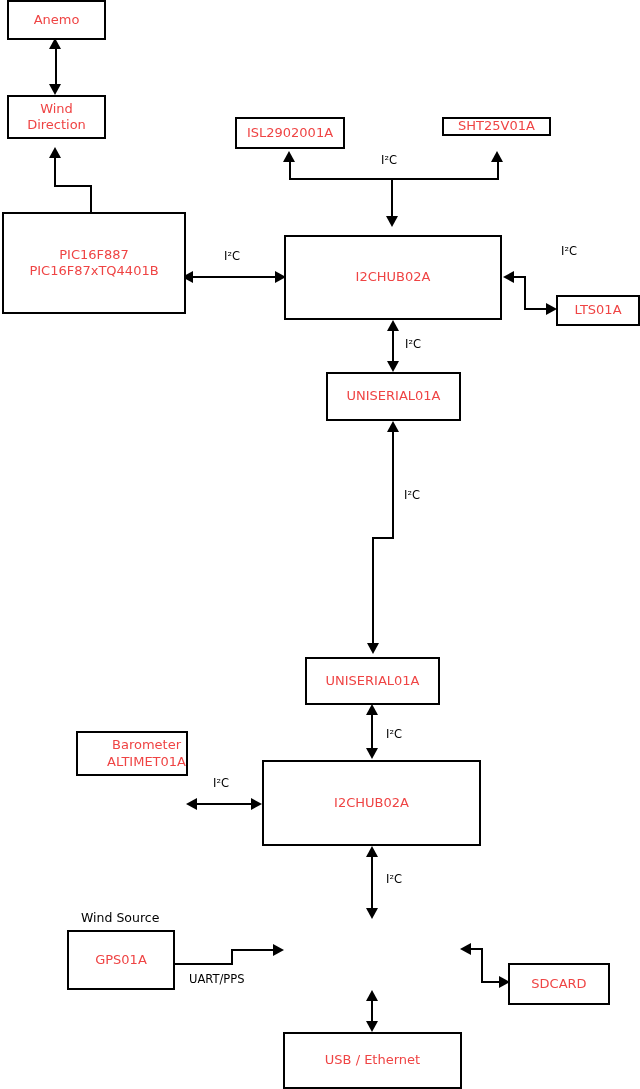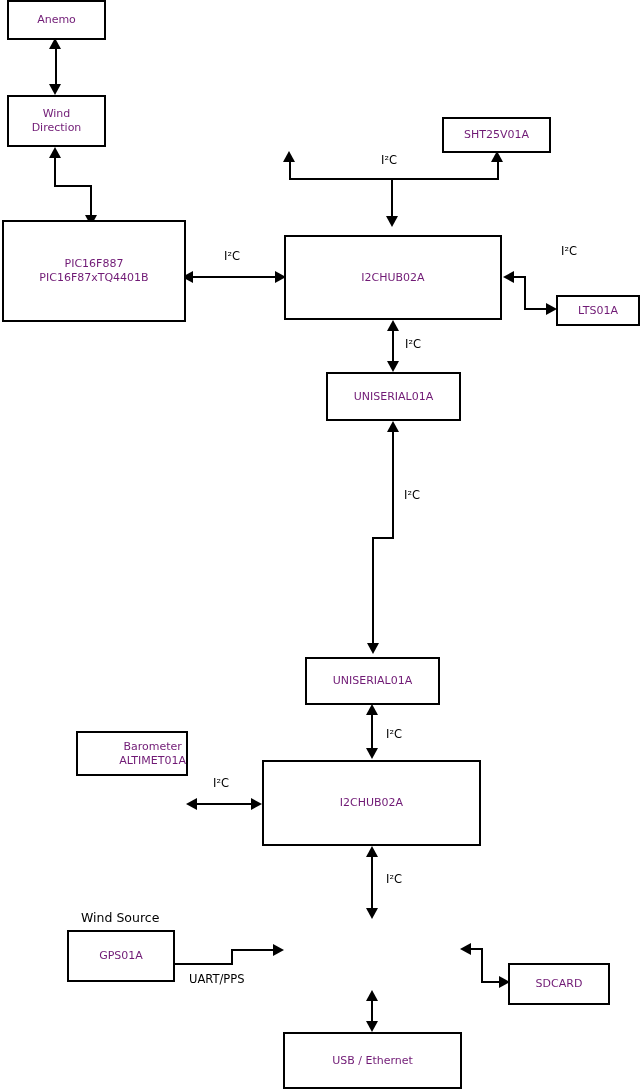--- a/index.html
+++ b/index.html
@@ -1,20 +1,20 @@
 <!DOCTYPE html>
 <html><head>
 <meta charset="utf-8">
 <style>
   html,body{margin:0;padding:0;background:#ffffff;}
   body{font-family:"DejaVu Sans","Liberation Sans",sans-serif;}
   #canvas{position:relative;width:640px;height:1089px;background:#ffffff;overflow:hidden;}
   .box{position:absolute;box-sizing:border-box;border:2px solid #000;background:#fff;
        display:flex;align-items:center;justify-content:center;text-align:center;
-       font-size:11px;color:#701a75;line-height:1.25;z-index:3;}
+       font-size:13px;color:#ef4444;line-height:1.25;z-index:3;}
   .box .ml{white-space:pre-line;}
   .lbl{position:absolute;font-size:11.5px;color:#000;white-space:nowrap;z-index:4;}
   .ln{position:absolute;background:#000;z-index:2;}
   .vl{width:2px;}
   .hl{height:2px;}
   .ar{position:absolute;width:0;height:0;z-index:2;}
   .ar-up{border-left:6px solid transparent;border-right:6px solid transparent;border-bottom:11px solid #000;}
   .ar-dn{border-left:6px solid transparent;border-right:6px solid transparent;border-top:11px solid #000;}
   .ar-lf{border-top:6px solid transparent;border-bottom:6px solid transparent;border-right:11px solid #000;}
   .ar-rt{border-top:6px solid transparent;border-bottom:6px solid transparent;border-left:11px solid #000;}
@@ -95,32 +95,35 @@
   <div class="ar ar-rt" style="left:499px;top:976px;"></div>
 
   <div class="ln vl" style="left:371px;top:1000px;height:24px;"></div>
   <div class="ar ar-up" style="left:366px;top:990px;"></div>
   <div class="ar ar-dn" style="left:366px;top:1021px;"></div>
 
   <div class="box" style="left:7px;top:0px;width:99px;height:40px;">
     <span class="ml">Anemo</span>
   </div>
 
-  <div class="box" style="left:7px;top:95px;width:99px;height:52px;">
+  <div class="box" style="left:7px;top:95px;width:99px;height:44px;">
     <span class="ml">Wind
 Direction</span>
   </div>
 
-  <div class="box" style="left:2px;top:220px;width:184px;height:102px;">
+  <div class="box" style="left:2px;top:212px;width:184px;height:102px;">
     <span class="ml">PIC16F887
 PIC16F87xTQ4401B</span>
   </div>
 
+  <div class="box" style="left:235px;top:117px;width:110px;height:32px;">
+    <span class="ml">ISL2902001A</span>
+  </div>
 
-  <div class="box" style="left:442px;top:117px;width:109px;height:36px;">
+  <div class="box" style="left:442px;top:117px;width:109px;height:19px;">
     <span class="ml">SHT25V01A</span>
   </div>
 
   <div class="box" style="left:284px;top:235px;width:218px;height:85px;">
     <span class="ml">I2CHUB02A</span>
   </div>
 
   <div class="box" style="left:556px;top:295px;width:84px;height:31px;">
     <span class="ml">LTS01A</span>
   </div>
@@ -135,21 +138,21 @@
 
   <div class="box" style="left:262px;top:760px;width:219px;height:86px;">
     <span class="ml">I2CHUB02A</span>
   </div>
 
   <div class="box" style="left:76px;top:731px;width:112px;height:45px;justify-content:flex-end;">
     <span class="ml">Barometer
 ALTIMET01A</span>
   </div>
 
-  <div class="box" style="left:67px;top:930px;width:108px;height:52px;">
+  <div class="box" style="left:67px;top:930px;width:108px;height:60px;">
     <span class="ml">GPS01A</span>
   </div>
 
   <div class="lbl" style="left:81px;top:910px;font-size:12.5px;">Wind Source</div>
 
 
   <div class="box" style="left:508px;top:963px;width:102px;height:42px;">
     <span class="ml">SDCARD</span>
   </div>
 

